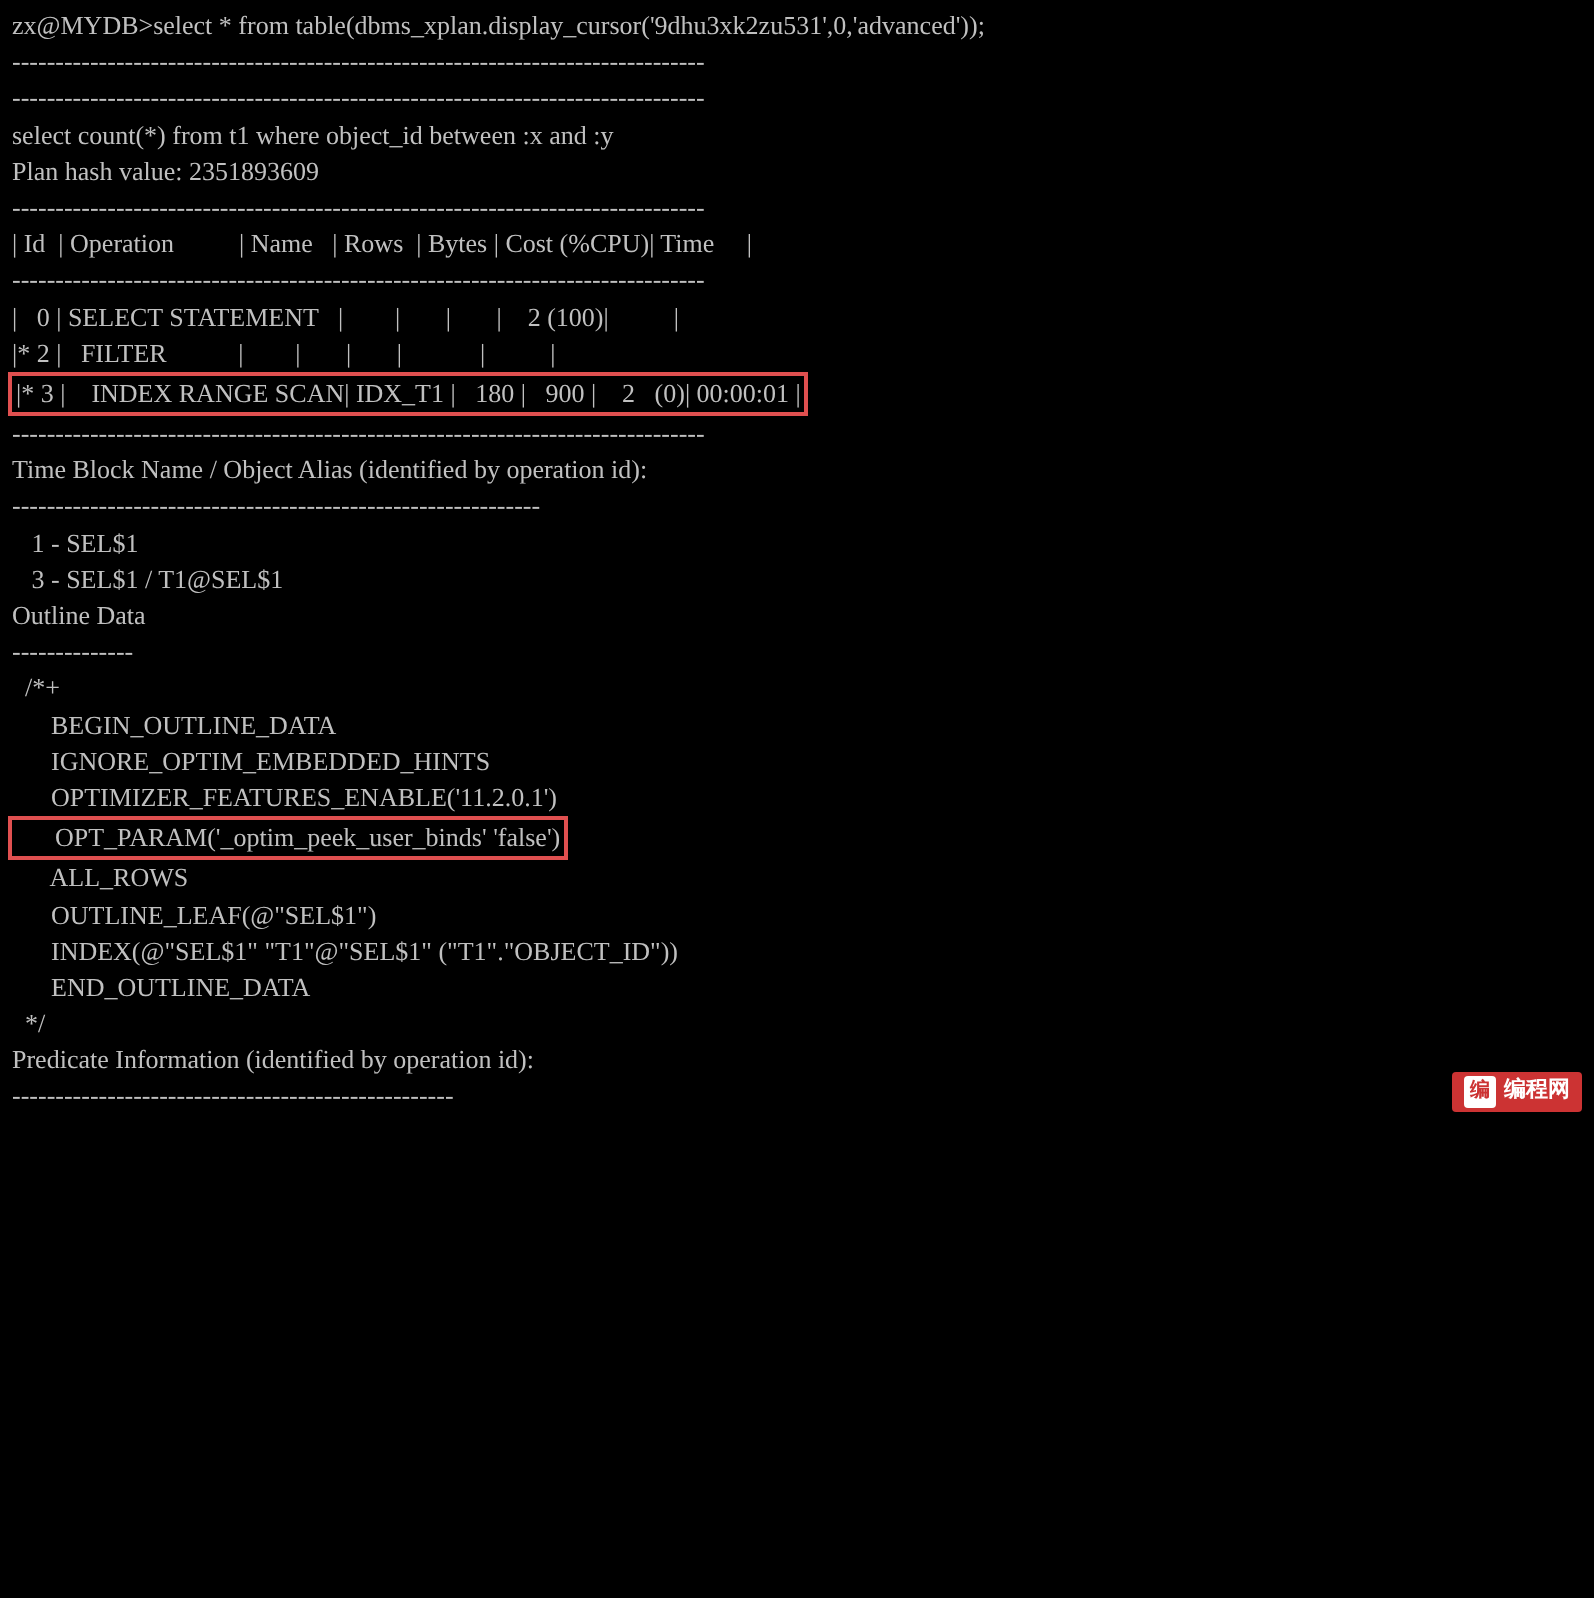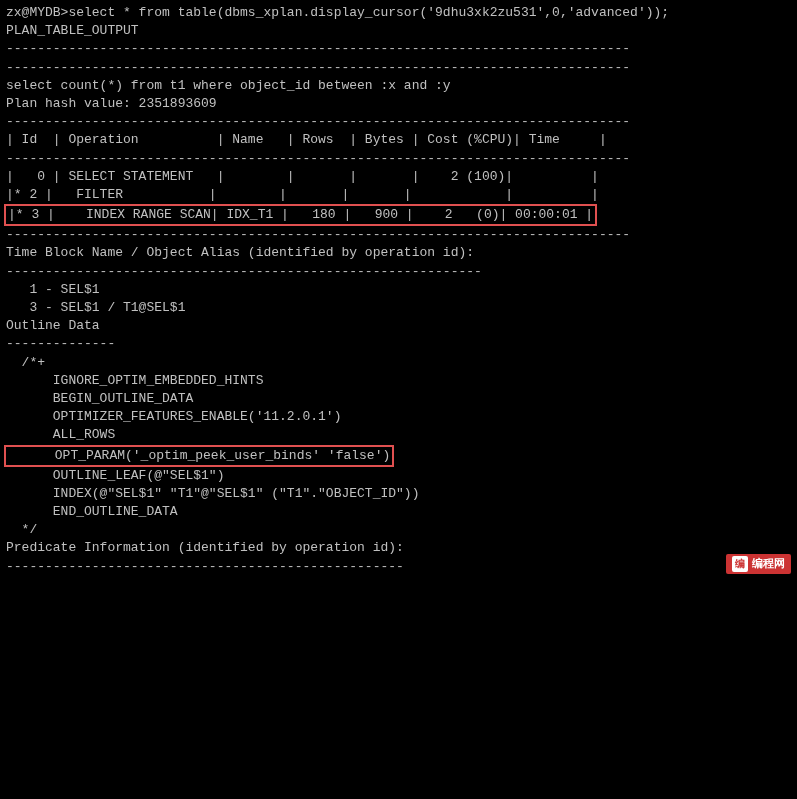--- a/index.html
+++ b/index.html
@@ -1,15 +1,15 @@
 <!DOCTYPE html>
 <html><head>
   <meta charset="utf-8">
   <style>
-    * { margin: 0; padding: 0; box-sizing: border-box; }
+    * { margin: 0; padding: 0; box-sizing: border-box; font-family: Liberation Serif, serif; }
     body {
       background: #000;
       color: #c0c0c0;
       font-family: 'Courier New', Courier, monospace;
       font-size: 13px;
       line-height: 1.4;
       width: 797px;
       min-height: 799px;
       overflow-x: hidden;
     }
@@ -56,21 +56,20 @@
       border-radius: 2px;
     }
   </style>
 </head>
 <body>
 
 <div class="terminal">
   <div id="lines-container">
       <span class="line">zx@MYDB&gt;select * from table(dbms_xplan.display_cursor('9dhu3xk2zu531',0,'advanced'));</span>
       <span class="line"></span>
-      <span class="line">PLAN_TABLE_OUTPUT</span>
       <span class="line">--------------------------------------------------------------------------------</span>
       <span class="line">--------------------------------------------------------------------------------</span>
       <span class="line">select count(*) from t1 where object_id between :x and :y</span>
       <span class="line"></span>
       <span class="line">Plan hash value: 2351893609</span>
       <span class="line"></span>
       <span class="line">--------------------------------------------------------------------------------</span>
       <span class="line">| Id  | Operation          | Name   | Rows  | Bytes | Cost (%CPU)| Time     |</span>
       <span class="line">--------------------------------------------------------------------------------</span>
       <span class="line">|   0 | SELECT STATEMENT   |        |       |       |    2 (100)|          |</span>
@@ -81,25 +80,25 @@
       <span class="line">Time Block Name / Object Alias (identified by operation id):</span>
       <span class="line">-------------------------------------------------------------</span>
       <span class="line"></span>
       <span class="line">   1 - SEL$1</span>
       <span class="line">   3 - SEL$1 / T1@SEL$1</span>
       <span class="line"></span>
       <span class="line">Outline Data</span>
       <span class="line">--------------</span>
       <span class="line"></span>
       <span class="line">  /*+</span>
+      <span class="line">      BEGIN_OUTLINE_DATA</span>
       <span class="line">      IGNORE_OPTIM_EMBEDDED_HINTS</span>
-      <span class="line">      BEGIN_OUTLINE_DATA</span>
       <span class="line">      OPTIMIZER_FEATURES_ENABLE('11.2.0.1')</span>
+      <span class="line"><span class="highlight-row">      OPT_PARAM('_optim_peek_user_binds' 'false')</span></span>
       <span class="line">      ALL_ROWS</span>
-      <span class="line"><span class="highlight-row">      OPT_PARAM('_optim_peek_user_binds' 'false')</span></span>
       <span class="line">      OUTLINE_LEAF(@"SEL$1")</span>
       <span class="line">      INDEX(@"SEL$1" "T1"@"SEL$1" ("T1"."OBJECT_ID"))</span>
       <span class="line">      END_OUTLINE_DATA</span>
       <span class="line">  */</span>
       <span class="line"></span>
       <span class="line">Predicate Information (identified by operation id):</span>
       <span class="line">---------------------------------------------------</span>
     </div>
   <div class="watermark">
     <div class="watermark-icon">编</div>

